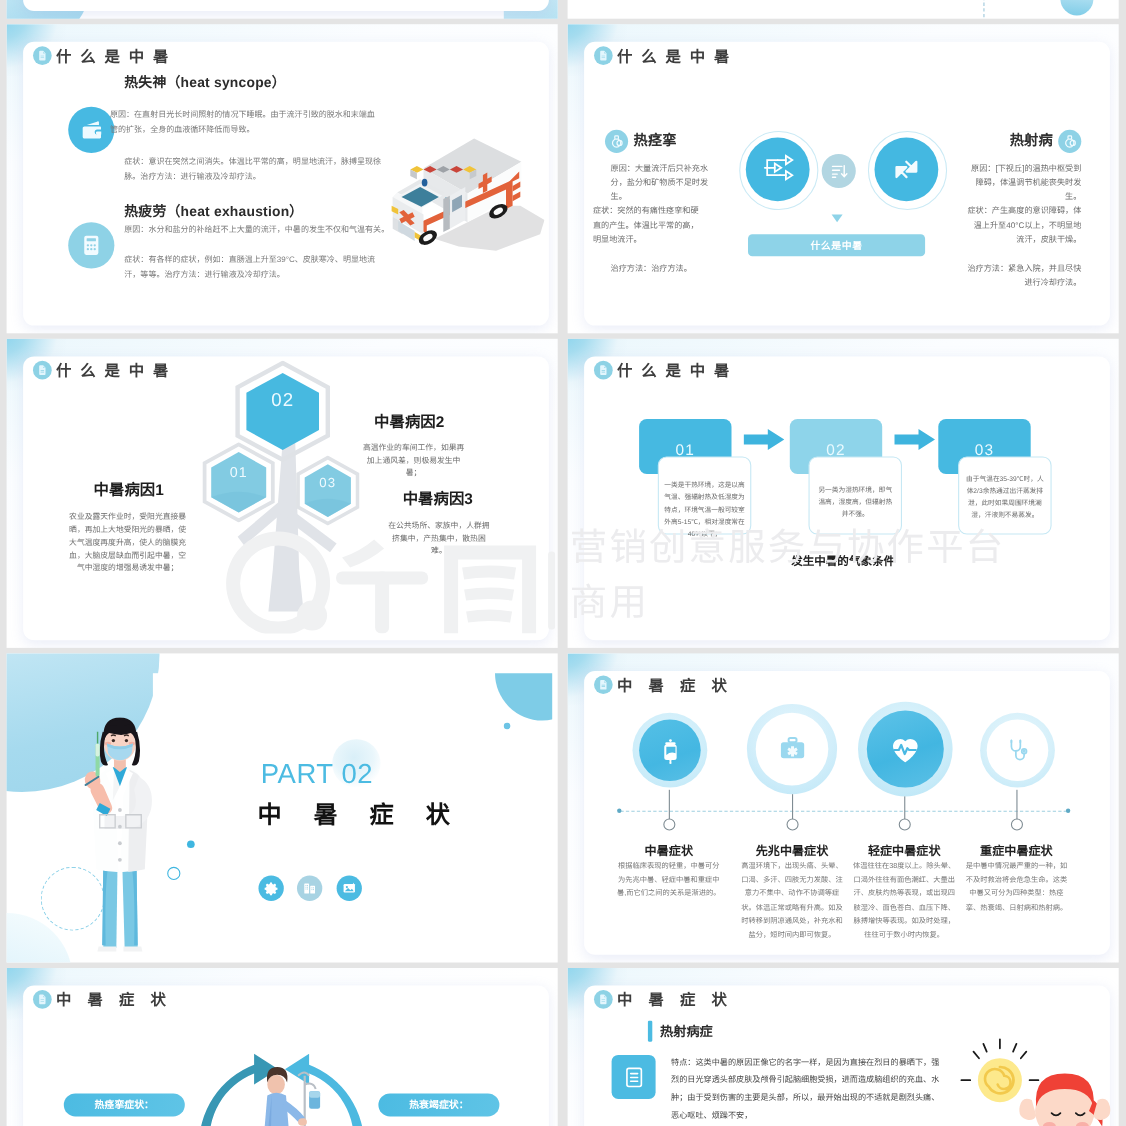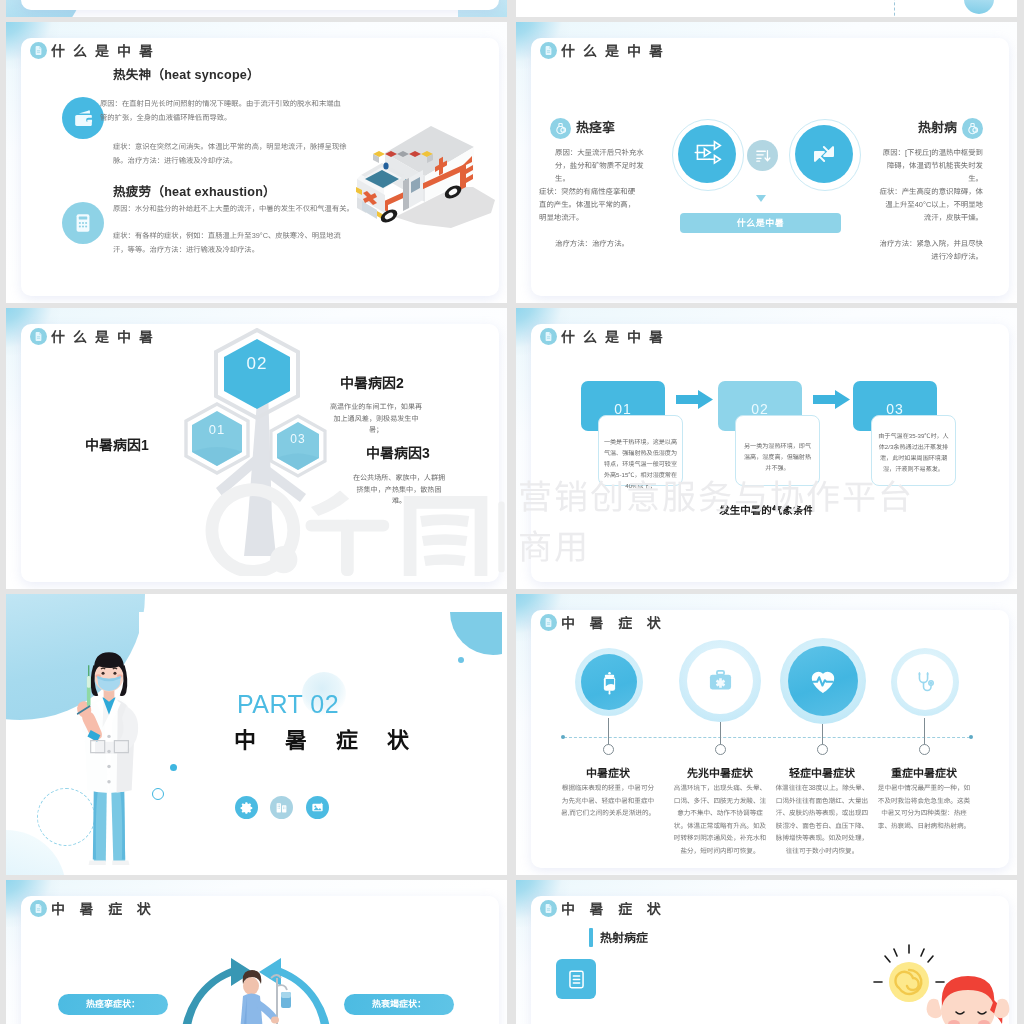--- a/index.html
+++ b/index.html
@@ -299,20 +299,21 @@
   <div style="position:absolute;left:177px;top:114px;width:68px;text-align:center;color:#eefaff;font-size:13px;letter-spacing:1px;">01</div>
 
   <svg style="position:absolute;left:262px;top:106px;" width="60" height="64" viewBox="0 0 60 64">
     <polygon points="30,2 57,17 57,47 30,62 3,47 3,17" fill="none" stroke="#dfe2e6" stroke-width="3.2"></polygon>
     <polygon points="30,8 51,20 51,44 30,56 9,44 9,20" fill="#82cbe2"></polygon>
     <path d="M9 44 Q30 35 51 44 L51 44 L30 56 L9 44 Z" fill="#74c1da" opacity=".55"></path>
   </svg>
   <div style="position:absolute;left:262px;top:124px;width:60px;text-align:center;color:#eefaff;font-size:12px;letter-spacing:1px;">03</div>
 
   <div style="position:absolute;left:51px;top:126px;width:120px;text-align:center;" class="s3-t">中暑病因1</div>
+  <div style="position:absolute;left:55px;top:157px;width:110px;" class="s3-b">农业及露天作业时，受阳光直接暴晒，再加上大地受阳光的暴晒，使大气温度再度升高，使人的脑膜充血，大脑皮层缺血而引起中暑，空气中湿度的增强易诱发中暑；</div>
 
   <div style="position:absolute;left:306px;top:64px;width:120px;text-align:center;" class="s3-t">中暑病因2</div>
   <div style="position:absolute;left:321px;top:94px;width:98px;" class="s3-b">高温作业的车间工作，如果再加上通风差，则极易发生中暑；</div>
 
   <div style="position:absolute;left:332px;top:134px;width:120px;text-align:center;" class="s3-t">中暑病因3</div>
   <div style="position:absolute;left:344px;top:165px;width:98px;" class="s3-b">在公共场所、家族中，人群拥挤集中，产热集中，散热困难。</div>
 </div>
 
 <div class="slide" style="left:516px;top:308px;">
   <div class="corner"></div>
@@ -590,20 +591,21 @@
 
   <div style="position:absolute;left:73px;top:48px;width:4px;height:19px;background:#4cbbe2;border-radius:1px;"></div>
   <div style="position:absolute;left:84px;top:48px;font-size:12px;font-weight:700;color:#2b2b2b;">热射病症</div>
 
   <div style="position:absolute;left:40px;top:79px;width:40px;height:40px;border-radius:6px;background:#4cbbe2;display:flex;align-items:center;justify-content:center;">
     <svg width="21" height="21" viewBox="0 0 24 24" fill="none" stroke="#fff" stroke-width="1.7" stroke-linecap="round">
       <rect x="4.5" y="2.6" width="15" height="18.8" rx="2"></rect>
       <path d="M8.4 8 h7.2 M8.4 12 h7.2 M8.4 16 h7.2"></path>
     </svg>
   </div>
+  <div style="position:absolute;left:94px;top:78px;width:250px;font-size:7.4px;line-height:16px;color:#444;">特点：这类中暑的原因正像它的名字一样，是因为直接在烈日的暴晒下，强烈的日光穿透头部皮肤及颅骨引起脑细胞受损，进而造成脑组织的充血、水肿；由于受到伤害的主要是头部，所以，最开始出现的不适就是剧烈头痛、恶心呕吐、烦躁不安，</div>
 
   <svg style="position:absolute;left:350px;top:60px;" width="150" height="100" viewBox="0 0 150 100">
 
     <circle cx="43" cy="42" r="20" fill="#fde98c"></circle>
     <path fill="none" stroke="#f2c94c" stroke-width="2.4" stroke-linecap="round" d="M43 30 a12 12 0 1 1 -10 18 a9 9 0 1 1 14 -10 a6 6 0 1 1 -6 8"></path>
     <g stroke="#1b1b1b" stroke-width="1.6" stroke-linecap="round">
       <path d="M43 13 v-8"></path>
           <path d="M24 22 l-5 -6"></path>
           <path d="M62 22 l5 -6"></path>
       <path d="M16 42 h-8"></path>

